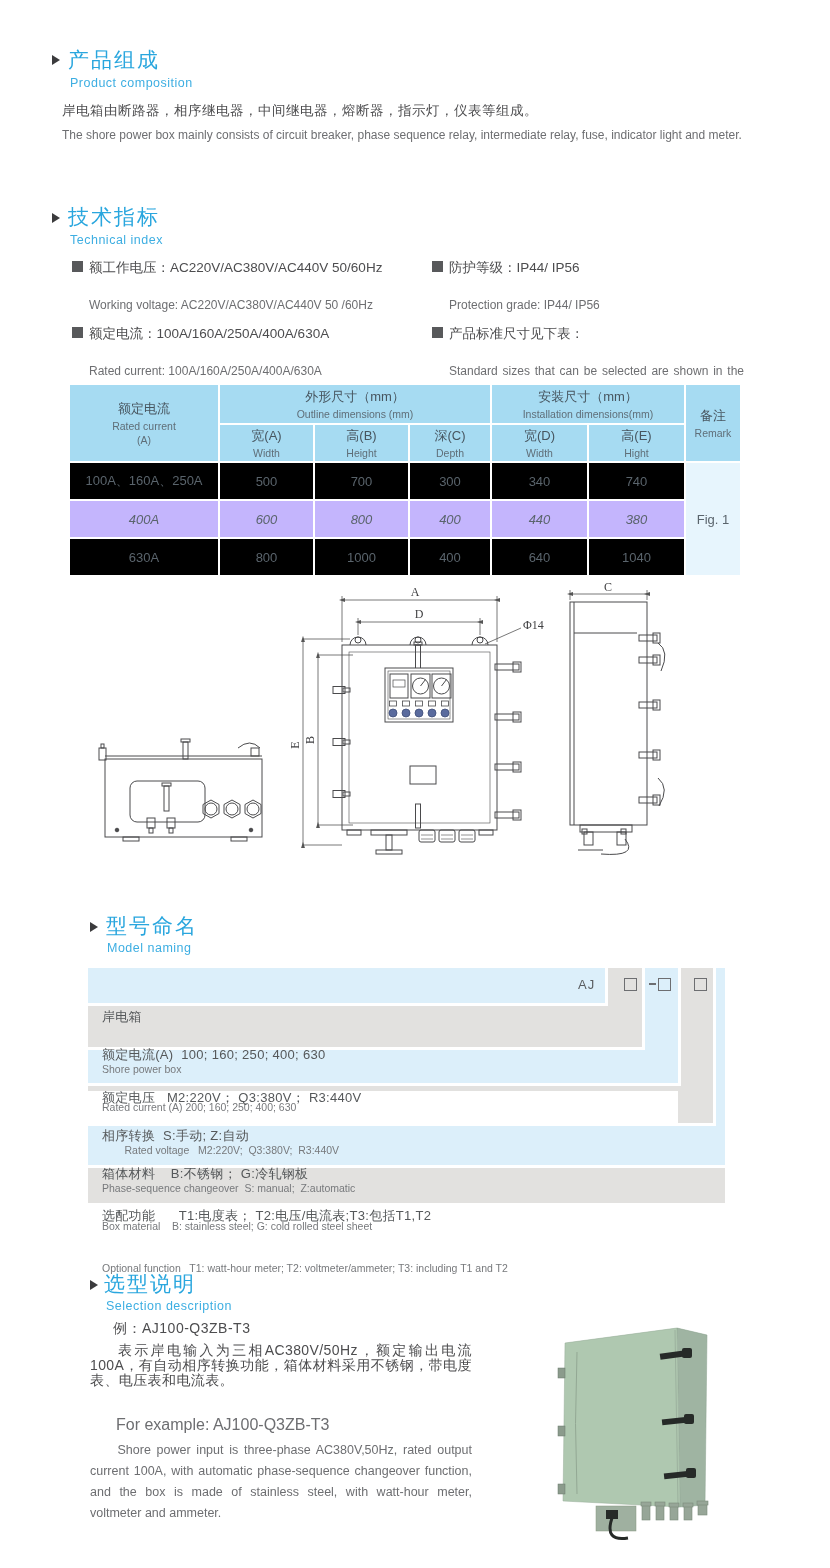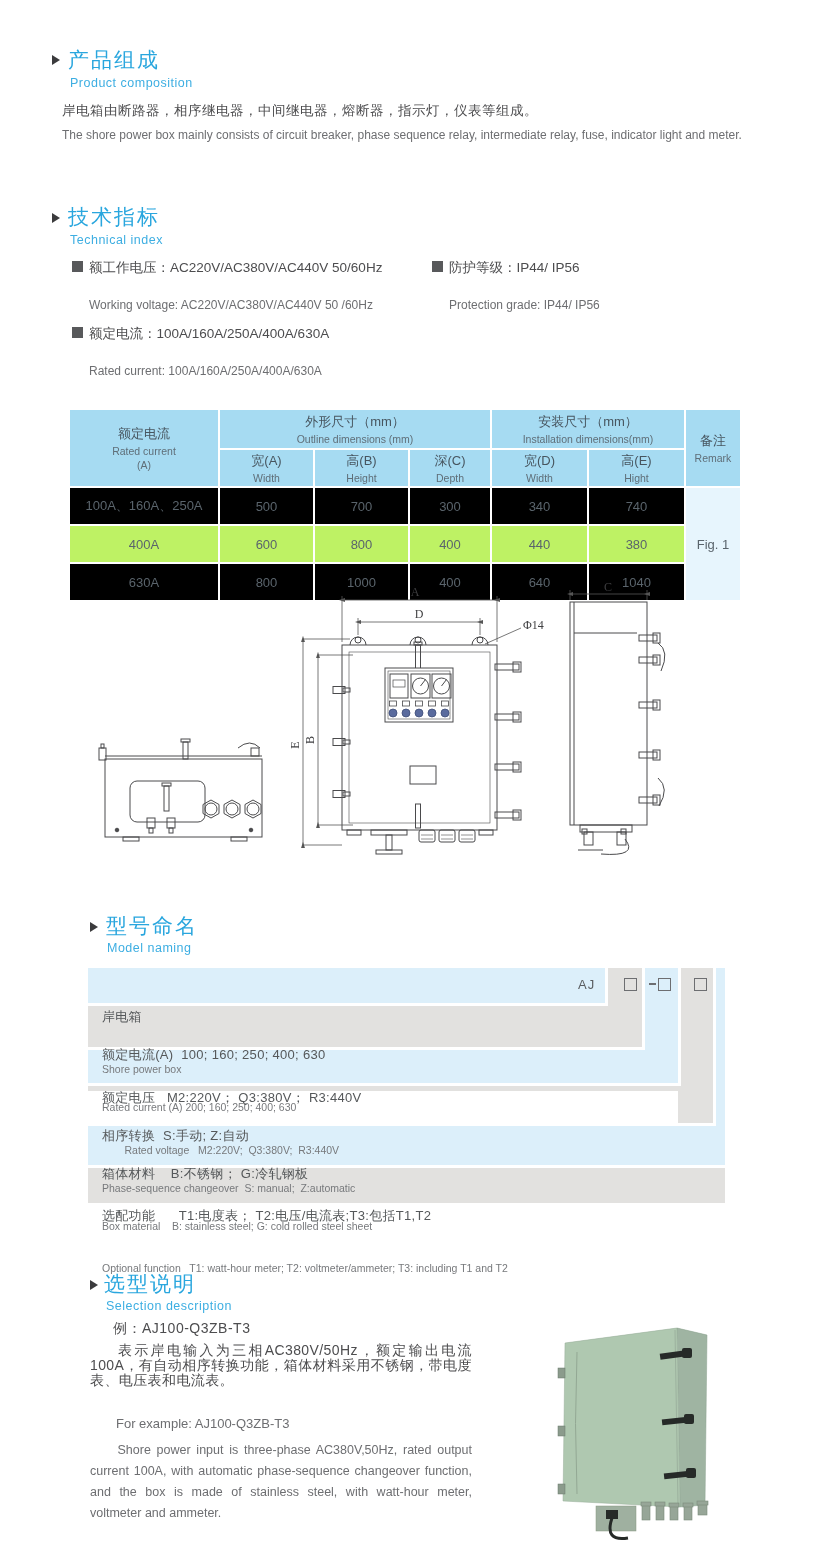--- a/index.html
+++ b/index.html
@@ -12,27 +12,27 @@
   .title-en{color:#3daee2;font-size:12.5px;letter-spacing:.5px;}
   .body-cn{font-size:13.5px;color:#4d4d4f;letter-spacing:.5px;}
   .body-en{font-size:12px;color:#6d6e71;}
   
   .spec-item{margin-bottom:9px;}
   .spec-cn{font-size:13.5px;color:#4d4d4f;display:flex;align-items:flex-start;}
   .bullet{flex:0 0 auto;width:11px;height:11px;background:#58595b;margin:2px 6px 0 0;}
   .spec-en{font-size:12px;color:#6d6e71;margin:18px 0 0 17px;line-height:21px;}
   .just{text-align:justify;}
   
-  table.dim{border-collapse:collapse;table-layout:fixed;margin-top:25px;}
+  table.dim{border-collapse:collapse;table-layout:fixed;}
   table.dim th,table.dim td{border:2px solid #fff;text-align:center;vertical-align:middle;padding:0;}
   table.dim th{background:#a6dbf2;font-weight:normal;}
   .th-cn{font-size:13px;color:#47555f;}
   .th-en{font-size:10.5px;color:#5f6e78;margin-top:2px;}
   tr.dr-odd td{background:#000000;}
-  tr.dr-even td{background:#bef264;}
+  tr.dr-even td{background:#c4b5fd;font-style:italic;}
   td.remark-cell{background:#e7f5fd !important;}
   table.dim td{font-size:13px;color:#5a646c;}
   
   .draw-svg text{font-family:"Liberation Serif","DejaVu Serif",serif;fill:#3f3f41;font-size:12px;}
   
   .mn{position:absolute;left:88px;top:968px;width:640px;height:238px;}
   .mn-rect{position:absolute;left:0;top:0;box-sizing:border-box;border-right:3px solid #fff;border-bottom:3px solid #fff;}
   .mn-blue{background:#dceffa;}
   .mn-gray{background:#e2e1df;}
   .mn-text{position:absolute;left:14px;z-index:10;white-space:pre-wrap;}
@@ -77,20 +77,27 @@
     </div>
   </div>
 
   <div class="abs" style="left:432px;top:259px;width:312px;">
     <div class="spec-item">
       <div class="spec-cn">
           <span class="bullet"></span>
           <span>防护等级：IP44/ IP56</span>
         </div>
       <div class="spec-en">Protection grade: IP44/ IP56</div>
+    </div>
+    <div class="spec-item">
+      <div class="spec-cn">
+          <span class="bullet"></span>
+          <span>产品标准尺寸见下表：</span>
+        </div>
+      <div class="spec-en just" style="width:295px;">Standard sizes that can be selected are shown in the following table</div>
     </div>
   </div>
 
   <table class="dim abs" style="left:68px;top:383px;">
     <colgroup>
       <col style="width:150px">
         <col style="width:95px">
         <col style="width:95px">
         <col style="width:82px">
       <col style="width:97px">
@@ -383,21 +390,21 @@
       <div class="mn-en">Optional function   T1: watt-hour meter; T2: voltmeter/ammeter; T3: including T1 and T2</div>
     </div>
   </div>
 
   <div class="abs tri" style="left:90px;top:1280px;"></div>
   <div class="abs title-cn" style="left:104px;top:1270px;">选型说明</div>
   <div class="abs title-en" style="left:106px;top:1299px;">Selection description</div>
 
   <div class="abs" style="left:113px;top:1320px;font-size:14px;color:#4d4d4f;letter-spacing:.5px;">例：AJ100-Q3ZB-T3</div>
   <div class="abs sel-cn-body just" style="left:90px;top:1343px;width:382px;">表示岸电输入为三相AC380V/50Hz，额定输出电流100A，有自动相序转换功能，箱体材料采用不锈钢，带电度表、电压表和电流表。</div>
-  <div class="abs" style="left:116px;top:1416px;font-size:13px;color:#6d6e71;">For example: AJ100-Q3ZB-T3</div>
+  <div class="abs" style="left:116px;top:1416px;font-size:16px;color:#6d6e71;">For example: AJ100-Q3ZB-T3</div>
   <div class="abs sel-en-body just" style="left:90px;top:1440px;width:382px;">Shore power input is three-phase AC380V,50Hz, rated output current 100A, with automatic phase-sequence changeover function, and the box is made of stainless steel, with watt-hour meter, voltmeter and ammeter.</div>
 
   <svg class="abs" style="left:540px;top:1300px;" width="260" height="255" viewBox="0 0 260 255">
     <g>
       <polygon points="25,43 137,28 167,35 52,50" fill="#c9d8c9"></polygon>
       <polygon points="137,28 167,35 165,205 140,207" fill="#9fb4a2" stroke="#8ba08e" stroke-width="0.5"></polygon>
       <polygon points="25,43 137,28 140,207 23,201" fill="#afc8b0" stroke="#97ac99" stroke-width="0.5"></polygon>
       <path d="M37,52 q-3,72 0,142" stroke="#93a894" stroke-width="1" fill="none"></path>
       <line x1="135" y1="30" x2="138" y2="205" stroke="#9cb19e" stroke-width="1"></line>
 

